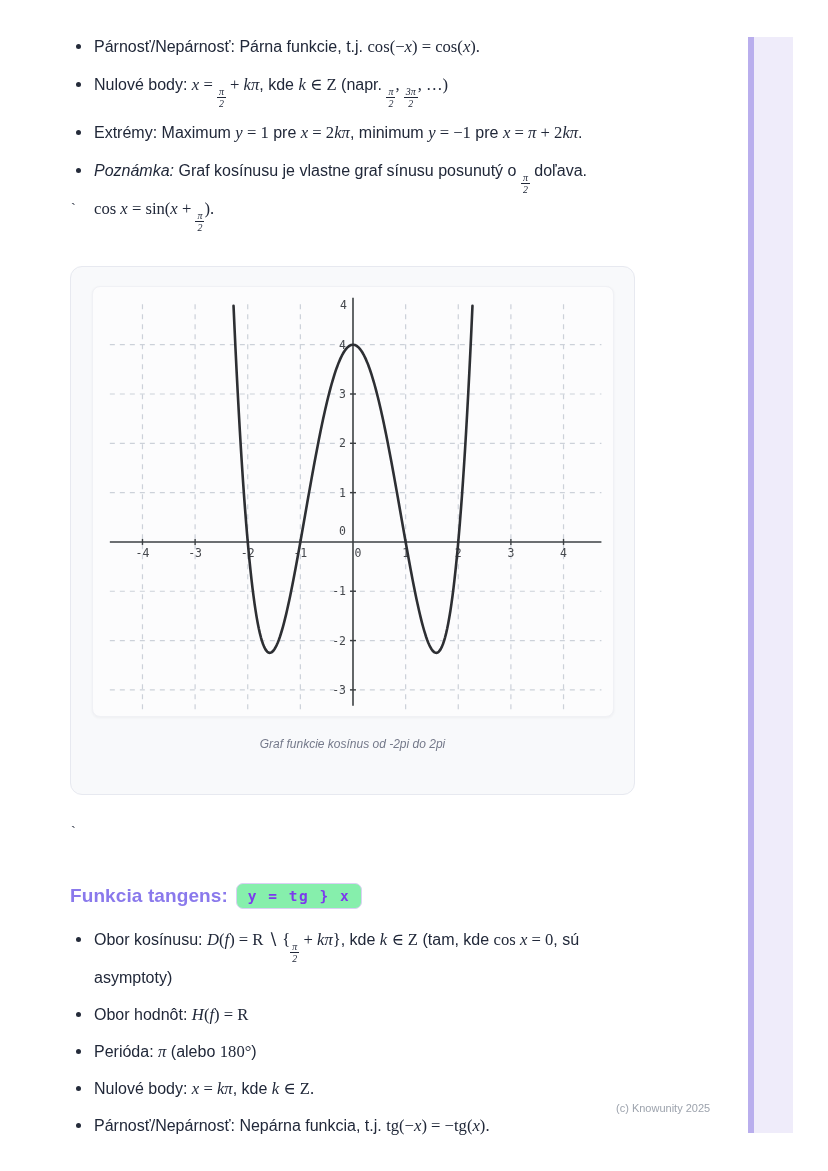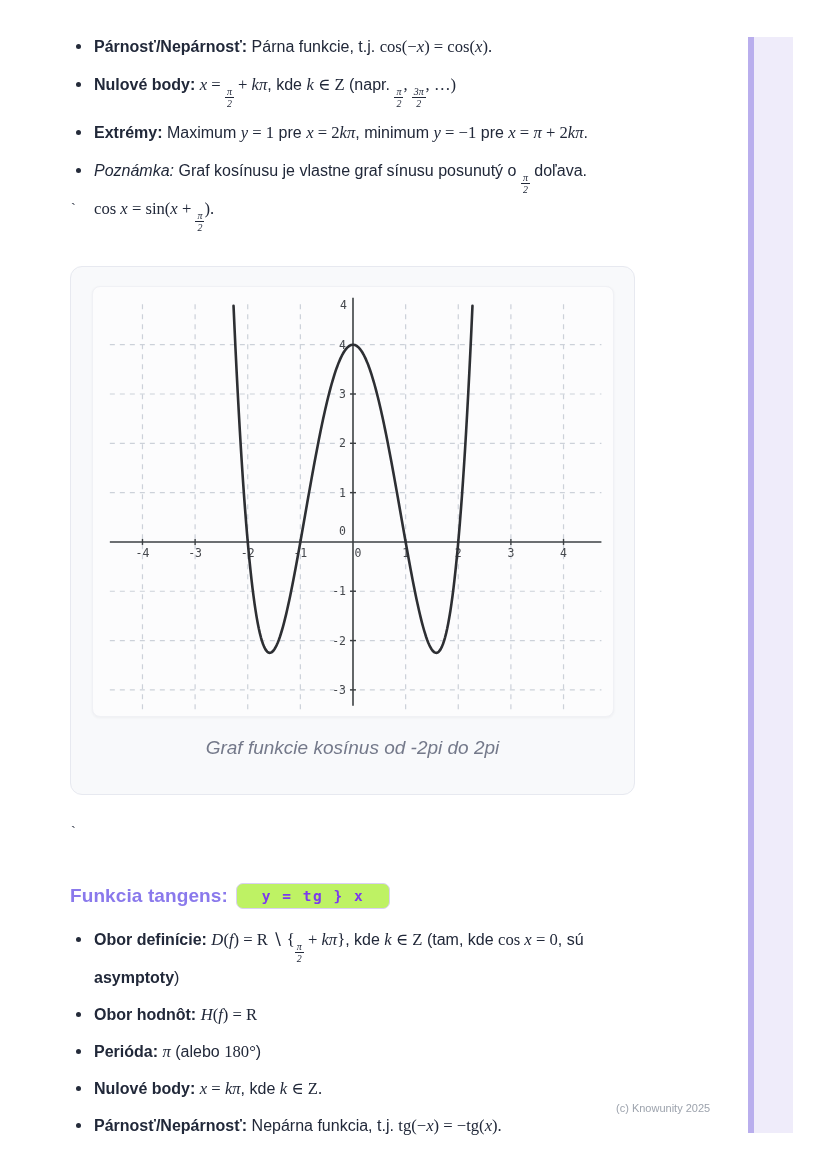--- a/index.html
+++ b/index.html
@@ -10,21 +10,21 @@
     color:#212839;
   }
   
   .list{position:absolute;left:70px;width:564px;font-size:16px;line-height:28px;}
   #cos-list{top:33px;}
   #tan-list{top:926px;}
   .bullet-item{display:flex;margin-bottom:10px;}
   #tan-list .bullet-item{margin-bottom:9px;}
   .dot{flex:0 0 auto;width:5px;height:5px;border-radius:50%;background:#242b3a;margin:11px 13px 0 6px;}
   .item-body{flex:1;}
-  .seg-b{font-weight:700;}
+  .seg-b{font-weight:400;}
   .seg-i{font-style:italic;}
   .seg-m{font-family:"Liberation Serif","DejaVu Serif",serif;font-size:1.04em;}
   .seg-mi{font-family:"Liberation Serif","DejaVu Serif",serif;font-style:italic;font-size:1.04em;}
   .frac{display:inline-flex;flex-direction:column;align-items:center;vertical-align:-0.5em;
         font-family:"Liberation Serif","DejaVu Serif",serif;font-style:italic;
         font-size:0.62em;line-height:1.12;}
   .frac .num{border-bottom:1px solid currentColor;padding:0 2px;}
   .frac .den{padding:0 2px;}
   
   .stray{position:absolute;left:71px;font-size:15px;color:#3a4050;}
@@ -36,30 +36,30 @@
     background:#f8f9fb;border:1px solid #e7e9f0;border-radius:12px;box-sizing:border-box;
   }
   .plot-box{
     position:absolute;left:21px;top:19px;width:522px;height:431px;
     background:#fcfcfd;border:1px solid #f0f1f5;border-radius:8px;
     box-shadow:0 1px 3px rgba(30,40,60,0.05);box-sizing:border-box;
   }
   .plot-box svg{display:block;}
   .caption{
     position:absolute;left:0;top:470px;width:100%;text-align:center;
-    font-style:italic;font-size:19px;color:#74798a;
+    font-style:italic;font-size:12px;color:#74798a;
   }
   
   .heading-row{position:absolute;left:70px;top:883px;display:flex;align-items:center;gap:8px;}
   .heading-row h2{
     margin:0;font-size:19px;font-weight:700;color:#8a79ec;letter-spacing:0.1px;
   }
   .chip{
-    display:inline-block;background:#bef264;border:1px solid #d9d0f3;border-radius:7px;
-    padding:4px 25px;font-family:"DejaVu Sans Mono","Liberation Mono",monospace;
+    display:inline-block;background:#86efac;border:1px solid #d9d0f3;border-radius:7px;
+    padding:4px 11px;font-family:"DejaVu Sans Mono","Liberation Mono",monospace;
     font-size:14.5px;font-weight:700;color:#7c3aed;letter-spacing:1.5px;
   }
   
   .side-strip{position:absolute;left:748px;top:37px;width:6px;height:1096px;background:#b9aeed;z-index:1;}
   .side-panel{position:absolute;left:754px;top:37px;width:39px;height:1096px;background:#efecfa;z-index:1;}
   
   .watermark{
     position:absolute;left:616px;top:1102px;width:147px;text-align:left;
     font-size:11px;color:#9da3ad;z-index:2;
   }
@@ -167,21 +167,21 @@
   <div class="stray" id="tick2">`</div>
 
   <div class="heading-row">
     <h2>Funkcia tangens:</h2>
     <code class="chip">y = tg } x</code>
   </div>
 
   <div class="list" id="tan-list">
       <div class="bullet-item">
         <span class="dot"></span>
-        <span class="item-body"><span class="seg-b">Obor definície:</span><span class="seg-p"> </span><span class="seg-mi">D</span><span class="seg-m">(</span><span class="seg-mi">f</span><span class="seg-m">) = R ∖ {</span><span class="frac">
+        <span class="item-body"><span class="seg-b">Obor kosínusu:</span><span class="seg-p"> </span><span class="seg-mi">D</span><span class="seg-m">(</span><span class="seg-mi">f</span><span class="seg-m">) = R ∖ {</span><span class="frac">
             <span class="num">π</span>
             <span class="den">2</span>
           </span><span class="seg-m"> + </span><span class="seg-mi">kπ</span><span class="seg-m">}</span><span class="seg-p">, kde </span><span class="seg-mi">k</span><span class="seg-m"> ∈ Z</span><span class="seg-p"> (tam, kde </span><span class="seg-m">cos </span><span class="seg-mi">x</span><span class="seg-m"> = 0</span><span class="seg-p">, sú </span><span class="seg-b">asymptoty</span><span class="seg-p">)</span></span>
       </div>
       <div class="bullet-item">
         <span class="dot"></span>
         <span class="item-body"><span class="seg-b">Obor hodnôt:</span><span class="seg-p"> </span><span class="seg-mi">H</span><span class="seg-m">(</span><span class="seg-mi">f</span><span class="seg-m">) = R</span></span>
       </div>
       <div class="bullet-item">
         <span class="dot"></span>

